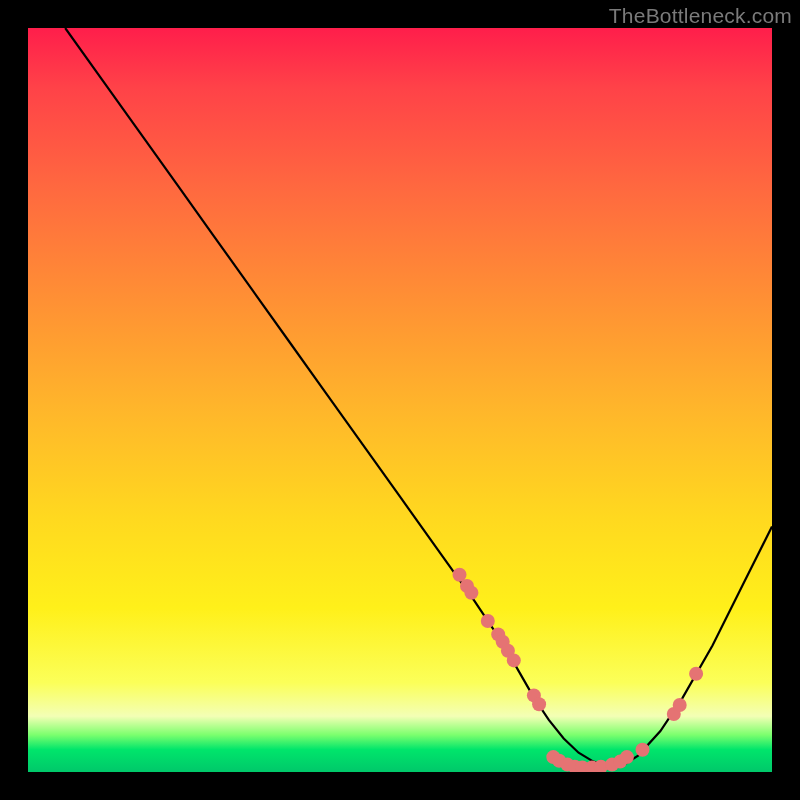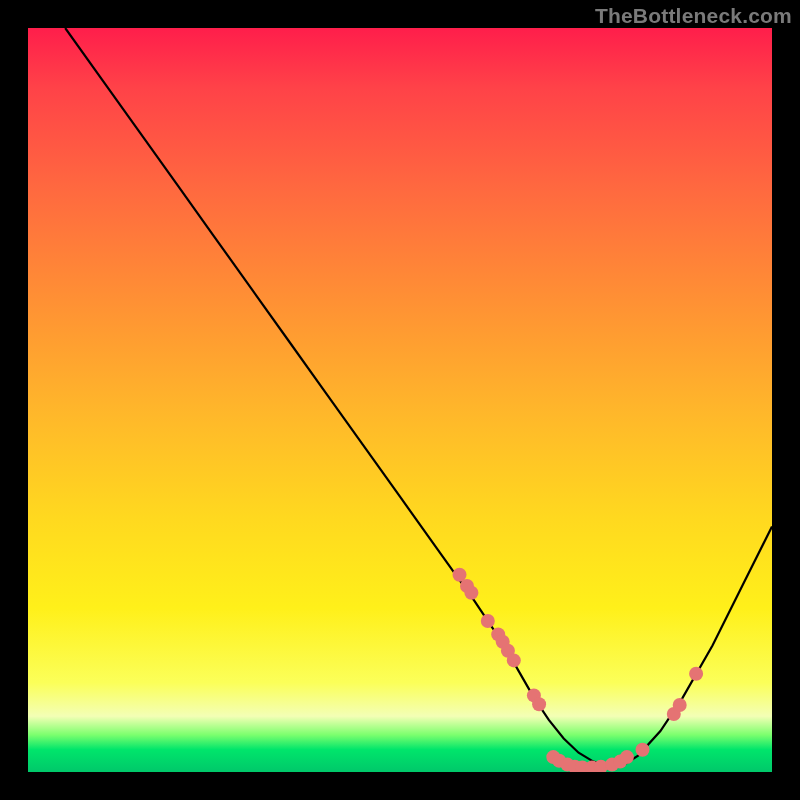--- a/index.html
+++ b/index.html
@@ -66,21 +66,21 @@
   .marker {
     fill: #e57373;
     stroke: none;
   }
   .watermark {
     position: absolute;
     top: 4px;
     right: 8px;
     color: #7a7a7a;
     font-size: 21px;
-    font-weight: 700;
+    font-weight: 400;
     letter-spacing: 0.2px;
     user-select: none;
   }
 </style>
 </head>
 <body>
 
 <div class="watermark">TheBottleneck.com</div>
 
 <div class="frame">

